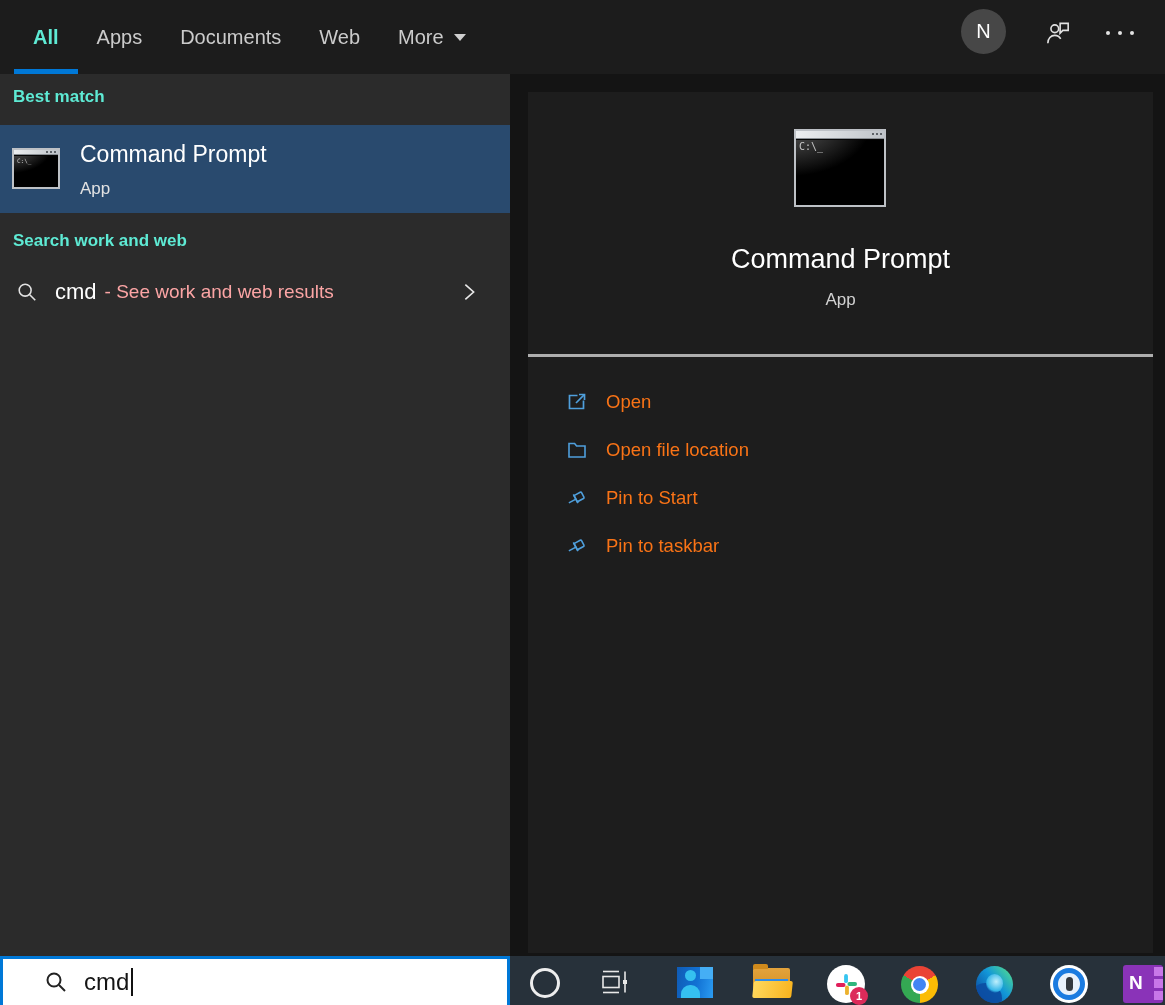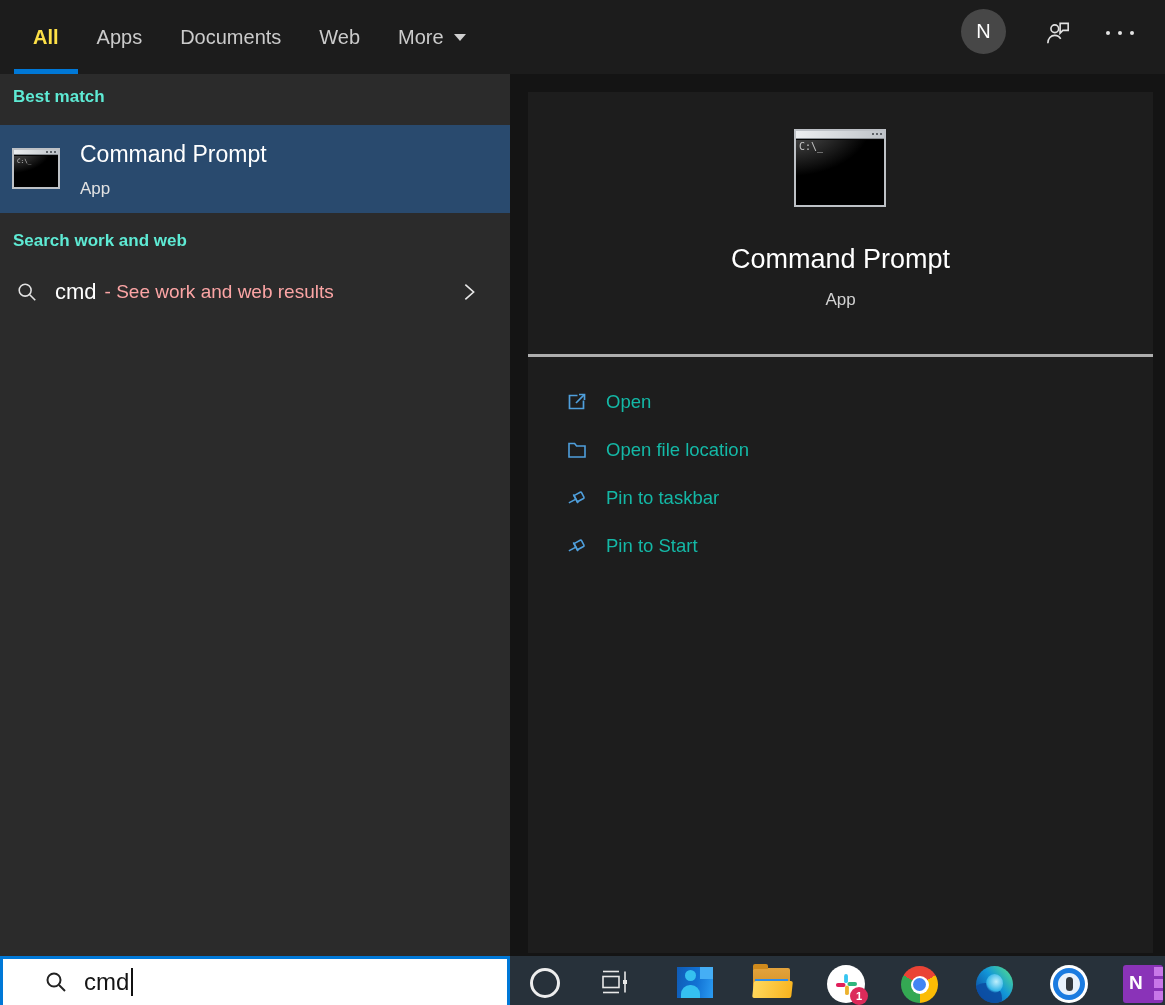--- a/index.html
+++ b/index.html
@@ -4,21 +4,21 @@
 <style>
   * { margin:0; padding:0; box-sizing:border-box; }
   html,body { width:1165px; height:1005px; background:#141414; overflow:hidden; }
   body { font-family:"Liberation Sans", sans-serif; position:relative; }
   .abs { position:absolute; }
 
   
   .topbar { left:0; top:0; width:1165px; height:74px; background:#1c1c1c; }
   .tabs { position:absolute; left:14px; top:0; height:74px; display:flex; align-items:center; }
   .tab { position:relative; height:74px; display:flex; align-items:center; padding:0 19px; font-size:20px; color:#cbcbcb; cursor:default; }
-  .tab.active { color:#fde047; font-weight:bold; }
+  .tab.active { color:#5eead4; font-weight:bold; }
   .tab.active .underline { position:absolute; left:0; right:0; bottom:0; height:5px; background:#0078d7; }
   .caret-down { width:0; height:0; border-left:6px solid transparent; border-right:6px solid transparent; border-top:7px solid #cfcfcf; margin-left:10px; }
   .avatar { left:961px; top:9px; width:45px; height:45px; border-radius:50%; background:#474747; color:#fff; font-size:20px; display:flex; align-items:center; justify-content:center; }
   .feedback { left:1043px; top:18px; width:30px; height:30px; }
   .dots3 { left:1106px; top:31px; display:flex; gap:8px; }
   .dots3 i { width:4px; height:4px; border-radius:50%; background:#e3e3e3; }
 
   
   .leftpanel { left:0; top:74px; width:510px; height:882px; background:#2b2b2b; }
   .sec-header { position:absolute; left:13px; color:#5eead4; font-size:17px; font-weight:bold; }
@@ -53,21 +53,21 @@
 
   
   .card { left:528px; top:92px; width:625px; height:861px; background:#1d1d1d; }
   .card-icon { position:absolute; left:266px; top:37px; }
   .card-title { position:absolute; left:0; top:152px; width:100%; text-align:center; font-size:27px; color:#fff; }
   .card-sub { position:absolute; left:0; top:198px; width:100%; text-align:center; font-size:17px; color:#d2d2d2; }
   .divider { position:absolute; left:0; top:262px; width:100%; height:3px; background:#aeaeae; }
   .actions { position:absolute; left:0; top:286px; width:100%; }
   .action { position:relative; height:48px; display:flex; align-items:center; padding-left:37px; }
   .action .aicon { width:24px; height:24px; margin-right:17px; flex:none; }
-  .action .albl { font-size:18.5px; color:#14b8a6; }
+  .action .albl { font-size:18.5px; color:#f97316; }
 
   
   .searchbox { left:0; top:956px; width:510px; height:49px; background:#fff; border:3px solid #0078d7; border-bottom:none; }
   .sb-icon { position:absolute; left:41px; top:11px; width:24px; height:24px; color:#222; }
   .sb-text { position:absolute; left:81px; top:0; height:46px; display:flex; align-items:center; font-size:24px; color:#151515; }
   .sb-caret { display:inline-block; width:1.5px; height:28px; background:#111; margin-left:2px; }
 
   
   .taskbar { left:510px; top:956px; width:655px; height:49px; background:#27313a; }
   .tbi { position:absolute; }
@@ -217,34 +217,34 @@
     <div class="action">
       <span class="aicon">
         <svg viewBox="0 0 24 24" width="24" height="24" fill="none" stroke="#4f9fdc" stroke-width="1.6">
           <g transform="rotate(-28 12 12)">
             <path d="M10.5 8.5h7c.6 0 1 .4 1 1v5c0 .6-.4 1-1 1h-7z"></path>
             <path d="M10.5 7v10"></path>
               <path d="M2.5 12.5h8"></path>
           </g>
         </svg>
       </span>
-      <span class="albl">Pin to taskbar</span>
+      <span class="albl">Pin to Start</span>
     </div>
 
     <div class="action">
       <span class="aicon">
         <svg viewBox="0 0 24 24" width="24" height="24" fill="none" stroke="#4f9fdc" stroke-width="1.6">
           <g transform="rotate(-28 12 12)">
             <path d="M10.5 8.5h7c.6 0 1 .4 1 1v5c0 .6-.4 1-1 1h-7z"></path>
             <path d="M10.5 7v10"></path>
               <path d="M2.5 12.5h8"></path>
           </g>
         </svg>
       </span>
-      <span class="albl">Pin to Start</span>
+      <span class="albl">Pin to taskbar</span>
     </div>
 
   </div>
 </div>
 
 <div class="abs searchbox" role="textbox">
   <div class="sb-icon">
     <svg viewBox="0 0 24 24" width="24" height="24" fill="none" stroke="currentColor" stroke-width="2">
       <circle cx="10" cy="10" r="6.5"></circle>
         <line x1="15" y1="15" x2="21" y2="21"></line>

